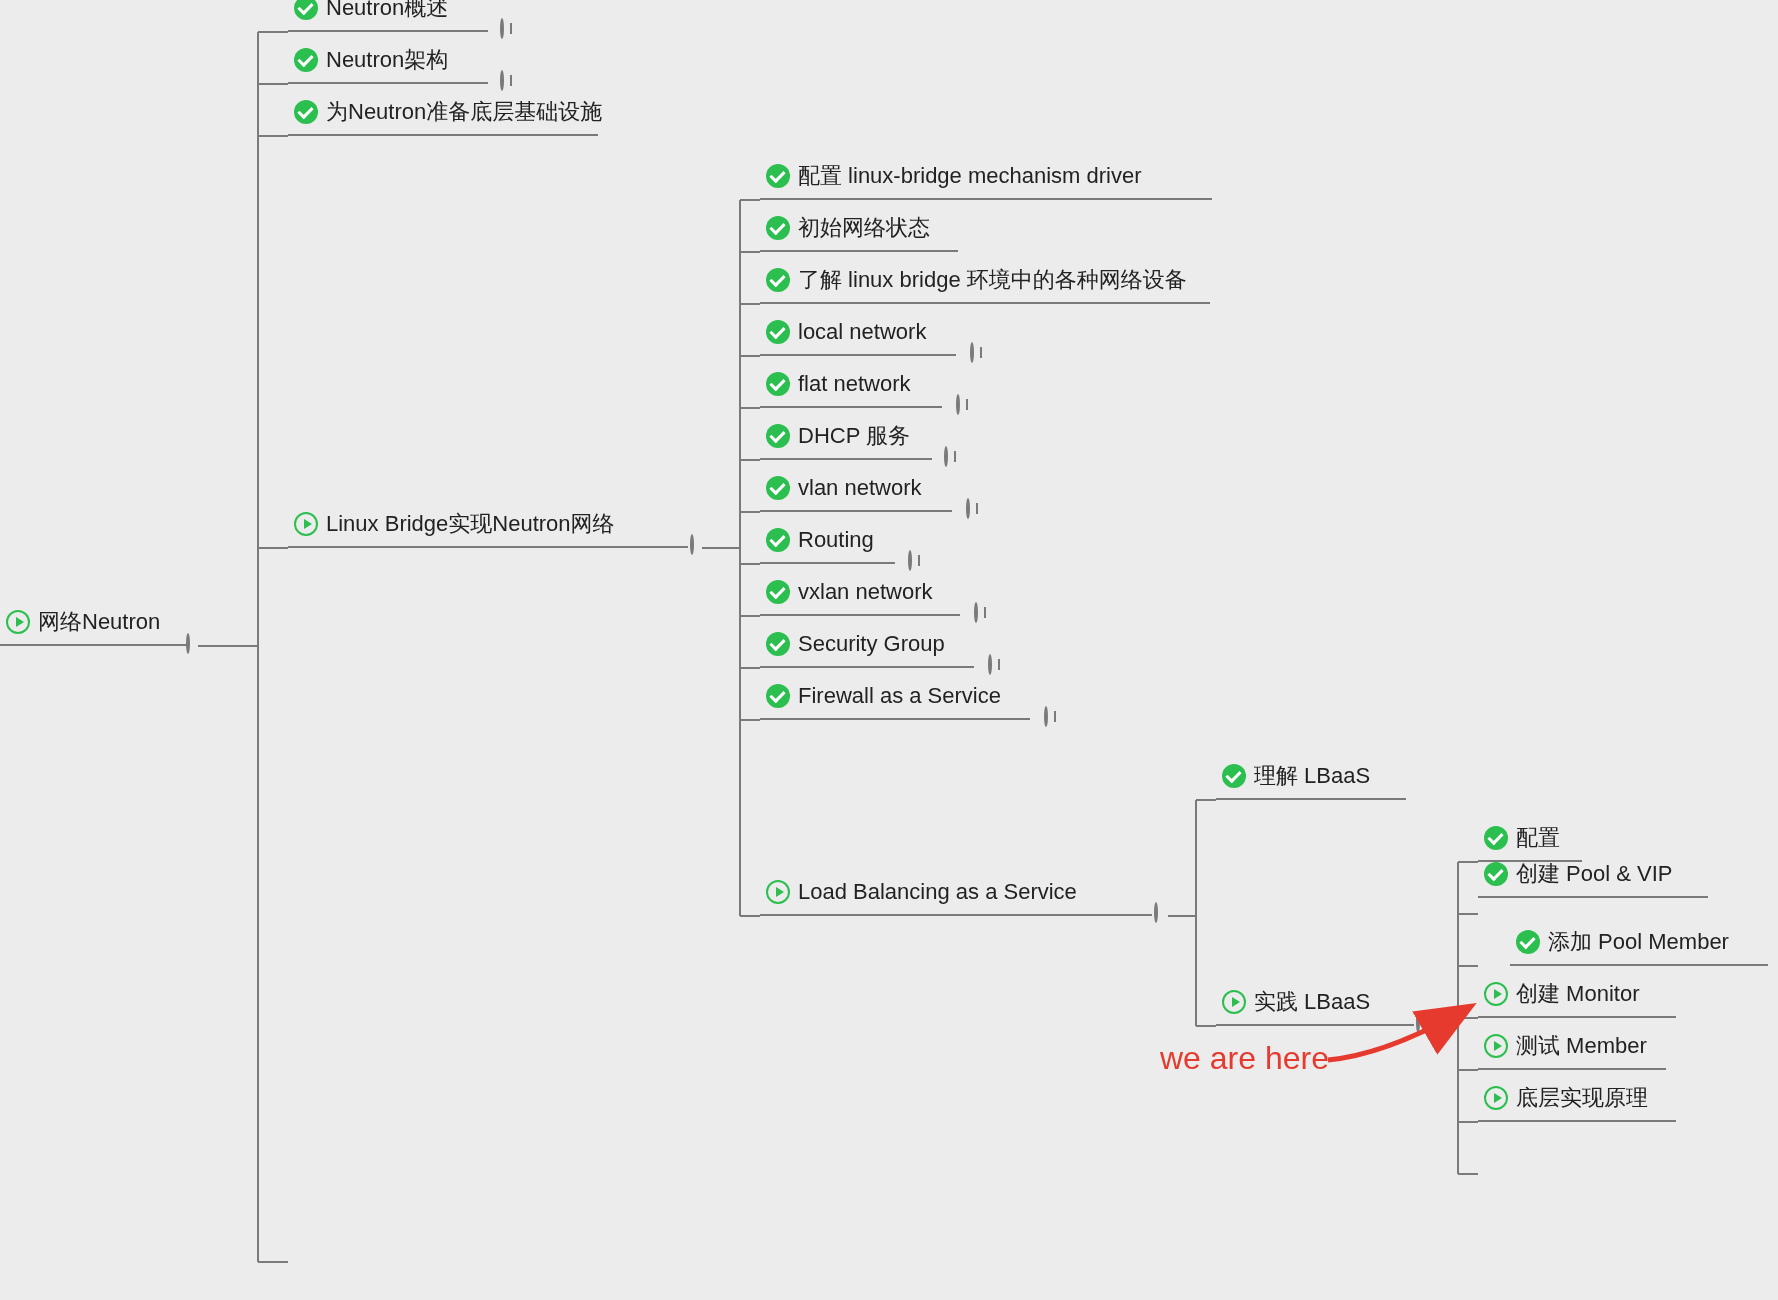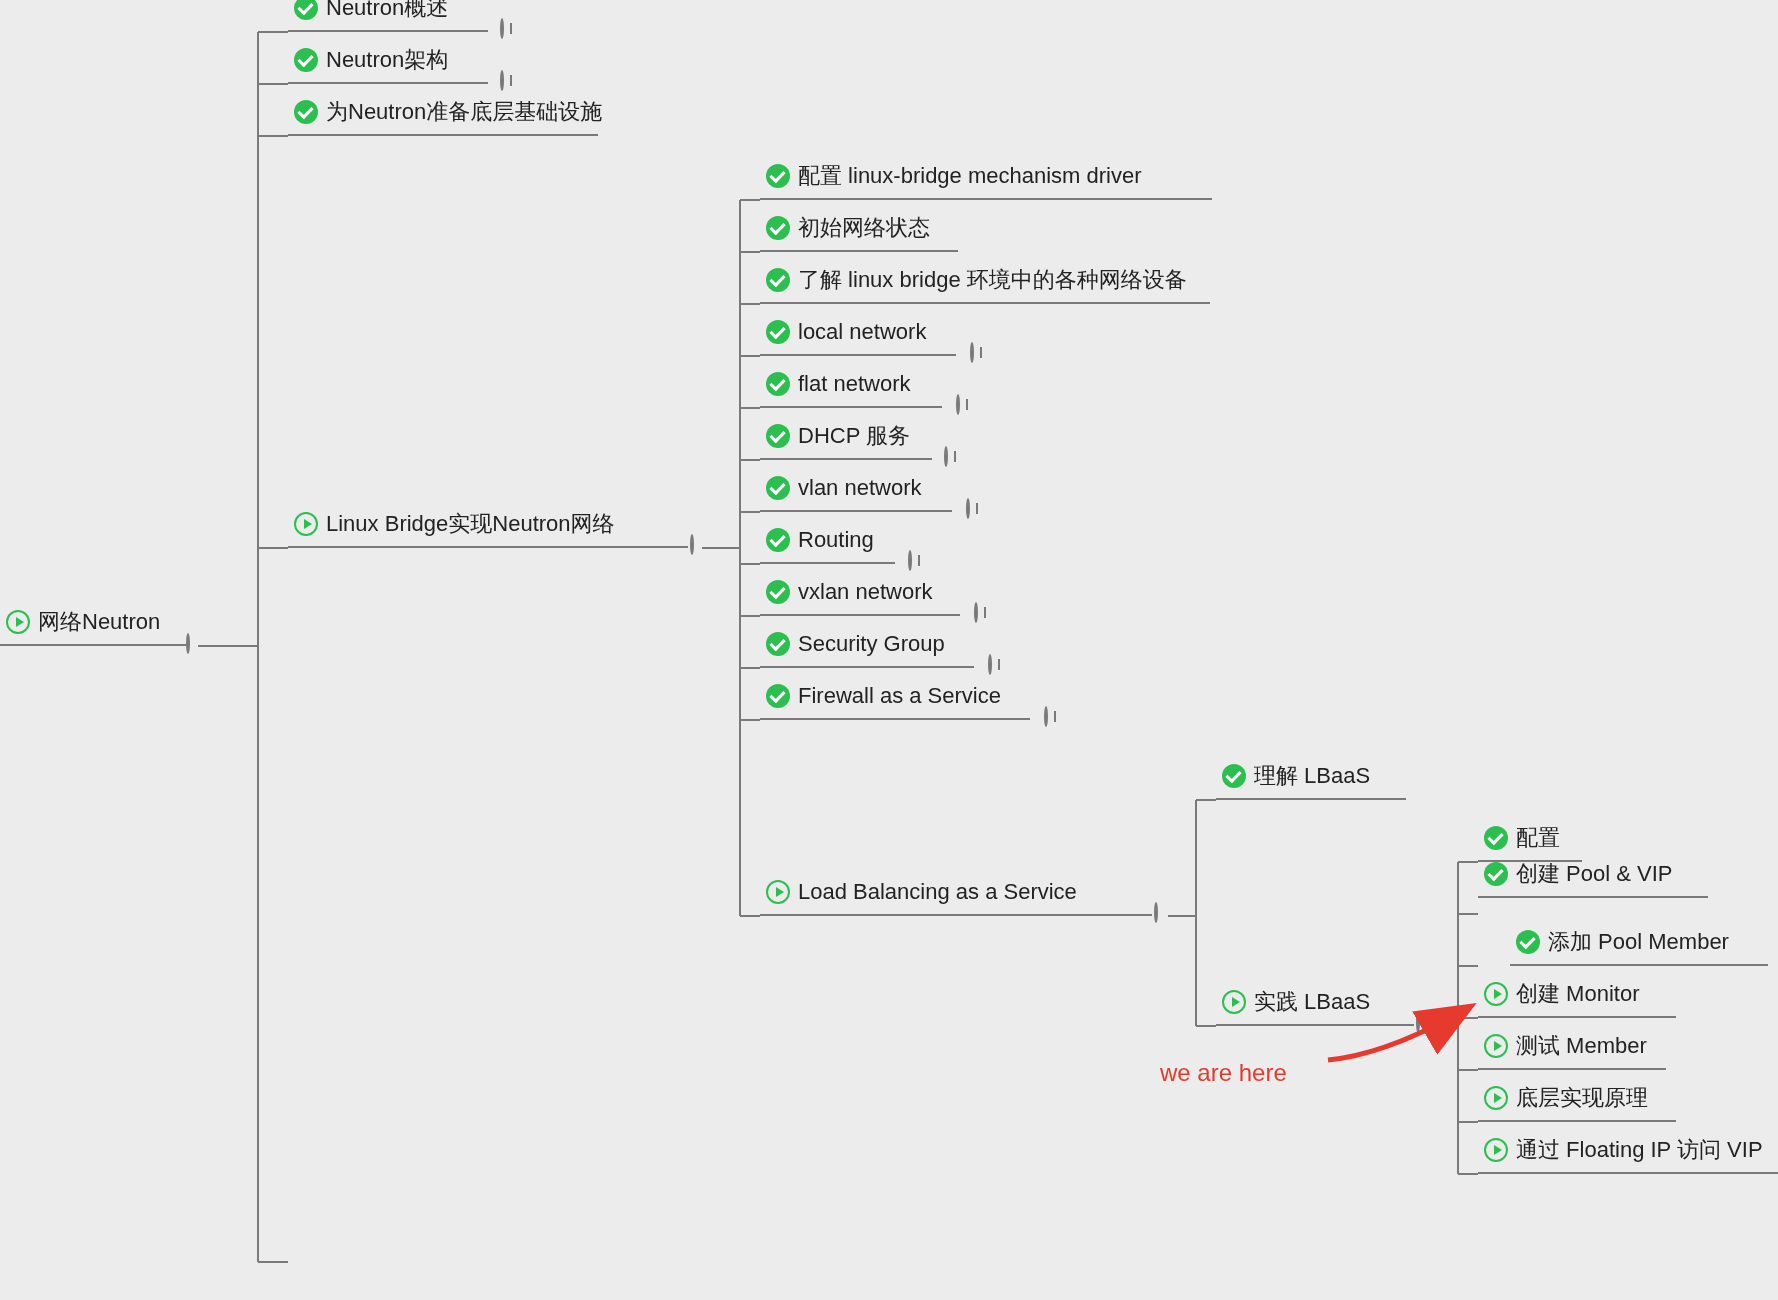--- a/index.html
+++ b/index.html
@@ -78,23 +78,22 @@
   .toggle.minus::before {
     left: 3px; right: 3px; top: 8px; height: 2px;
   }
   .rt {
     position: absolute;
     width: 22px; height: 22px;
   }
   .ann {
     position: absolute;
     color: #E63A2E;
-    font-size: 24px;
+    font-size: 32px;
     font-weight: 400;
-    margin-top: 19px;
   }
   svg.arrow { position: absolute; }
 </style>
 </head>
 <body>
 
 <div class="stage">
 
 <svg class="lines">
   <g stroke="#7A7A7A" stroke-width="2" fill="none">
@@ -263,24 +262,20 @@
   <span>创建 Monitor</span>
 </div>
 <div class="node" style="left:1478px;top:1024px;width:188px">
   <span class="status play"></span>
   <span>测试 Member</span>
 </div>
 <div class="node" style="left:1478px;top:1076px;width:198px">
   <span class="status play"></span>
   <span>底层实现原理</span>
 </div>
-<div class="node" style="left:1478px;top:1128px;width:300px">
-  <span class="status play"></span>
-  <span>通过 Floating IP 访问 VIP</span>
-</div>
 
 <div class="ann" style="left:1160px;top:1040px">we are here</div>
 <svg class="arrow" style="left:1320px;top:1000px" width="160" height="80">
   <defs>
     <marker id="ah" markerWidth="14" markerHeight="14" refX="10" refY="5" orient="auto">
       <path d="M0,0 L12,5 L0,10 Z" fill="#E63A2E"></path>
     </marker>
   </defs>
   <path d="M8,60 C60,55 110,30 148,8" stroke="#E63A2E" stroke-width="5" fill="none" marker-end="url(#ah)"></path>
 </svg>

